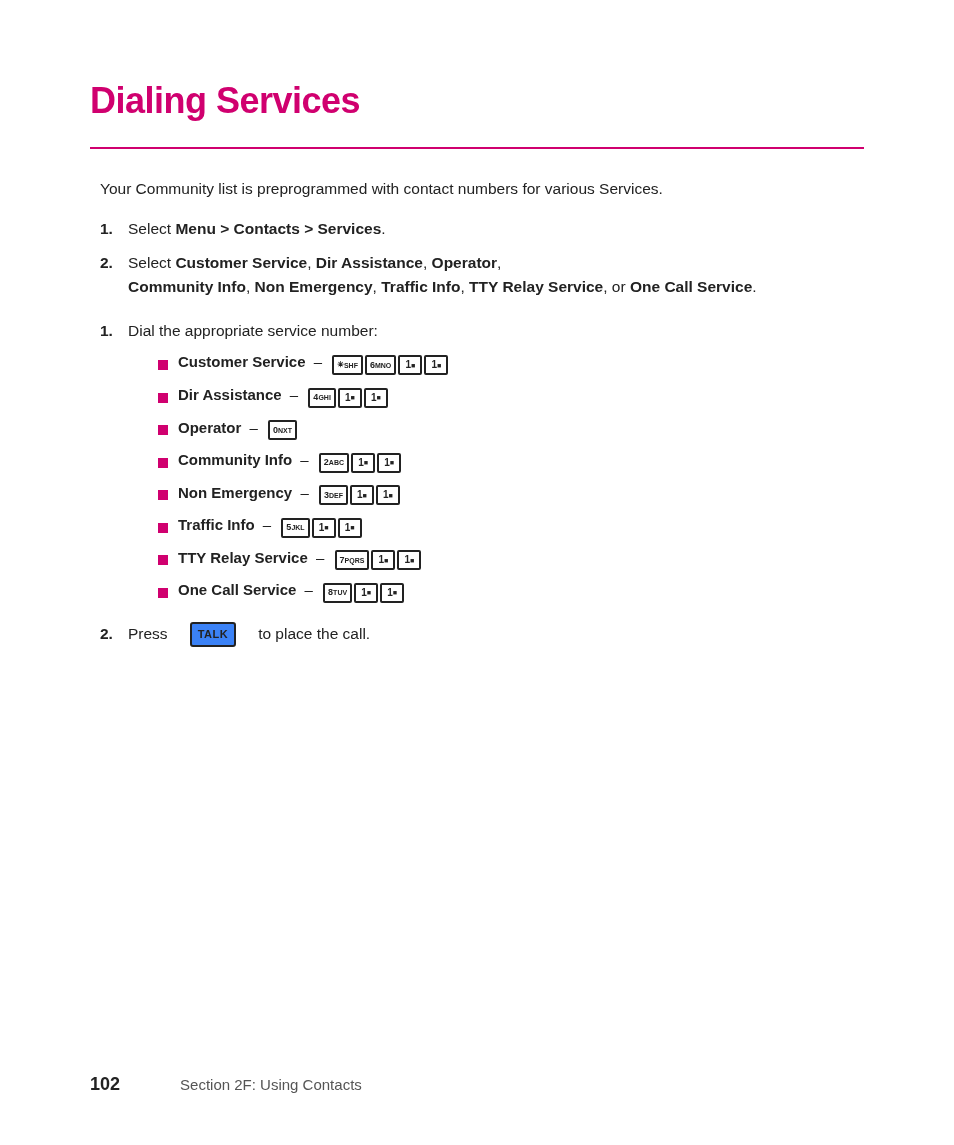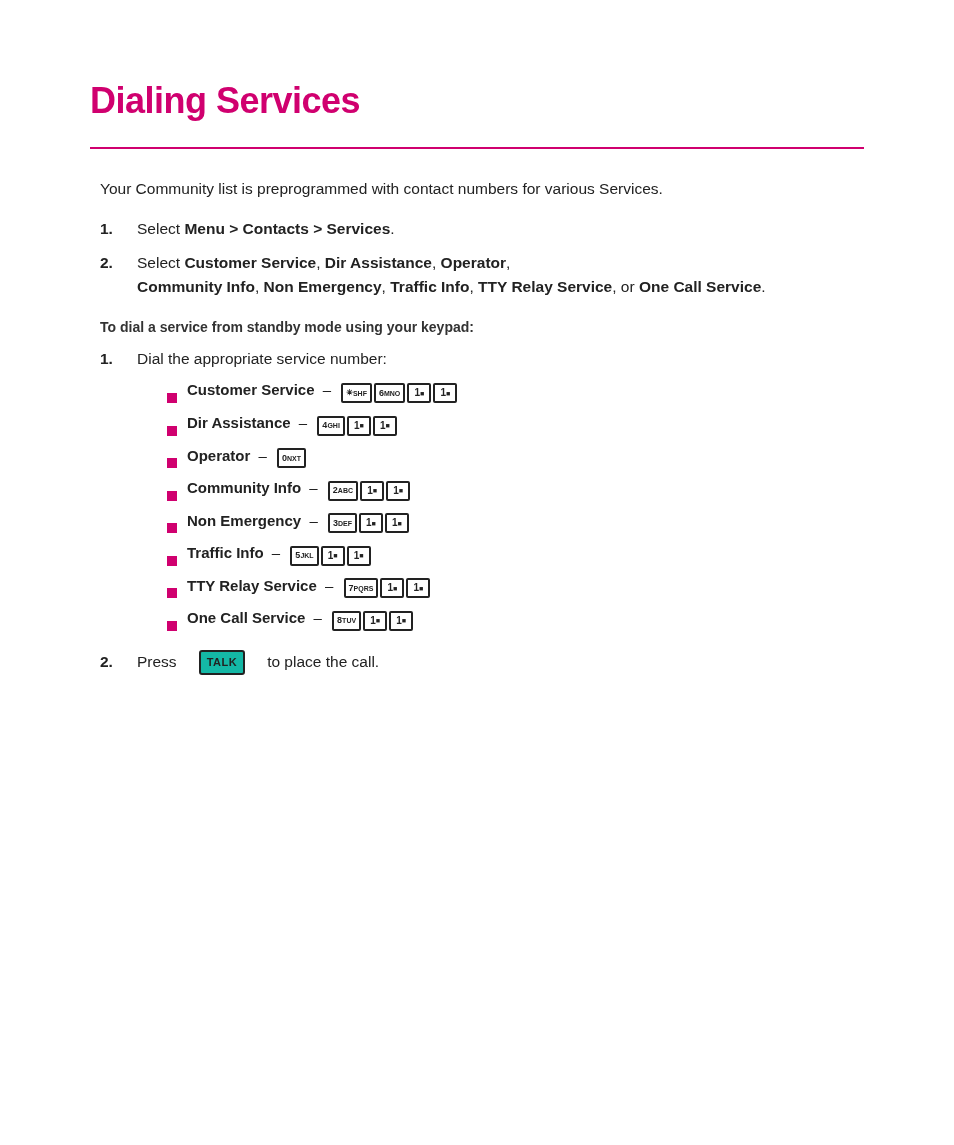--- a/index.html
+++ b/index.html
@@ -66,32 +66,31 @@
 
     .step-num {
       font-size: 15.5px;
       font-weight: bold;
       min-width: 28px;
       padding-top: 0px;
     }
 
     .step-content {
       flex: 1;
-      margin-left: 9px;
     }
 
     .nested-list {
       list-style: none;
       margin-top: 8px;
       margin-left: 30px;
     }
 
     .nested-list > li {
       display: flex;
-      align-items: flex-end;
+      align-items: center;
       margin-bottom: 9px;
       font-size: 15px;
       line-height: 1.5;
     }
 
     .bullet-square {
       display: inline-block;
       width: 10px;
       height: 10px;
       background: #d0006f;
@@ -125,21 +124,21 @@
 
     .key-btn-talk {
       display: inline-flex;
       align-items: center;
       justify-content: center;
       border: 2px solid #222;
       border-radius: 3px;
       padding: 2px 6px;
       font-size: 11px;
       font-weight: bold;
-      background: #14b8a6;
+      background: #3b82f6;
       letter-spacing: 0.5px;
     }
 
     .service-name {
       font-weight: bold;
     }
 
     .dash {
       margin: 0 4px;
     }
@@ -198,21 +197,20 @@
     </li>
     <li>
       <span class="step-num">2.</span>
       <span class="step-content">
         Select <span class="bold-inline">Customer Service</span>, <span class="bold-inline">Dir Assistance</span>, <span class="bold-inline">Operator</span>,<br>
         <span class="bold-inline">Community Info</span>, <span class="bold-inline">Non Emergency</span>, <span class="bold-inline">Traffic Info</span>, <span class="bold-inline">TTY Relay Service</span>, or <span class="bold-inline">One Call Service</span>.
       </span>
     </li>
   </ol>
 
-  <p class="section-label">To dial a service from standby mode using your keypad:</p>
 
   <ol class="steps-list">
     <li>
       <span class="step-num">1.</span>
       <span class="step-content">
         Dial the appropriate service number:
 
         <ul class="nested-list">
 
           <li>
@@ -352,14 +350,18 @@
     <li style="margin-top:10px;">
       <span class="step-num">2.</span>
       <span class="step-content press-line">
         <span>Press</span>
         <span class="key-btn-talk">TALK</span>
         <span>to place the call.</span>
       </span>
     </li>
   </ol>
 
+  <div class="footer">
+    <span class="page-number">102</span>
+    <span class="footer-section">Section 2F: Using Contacts</span>
+  </div>
 
 </div>
 
 </body></html>

